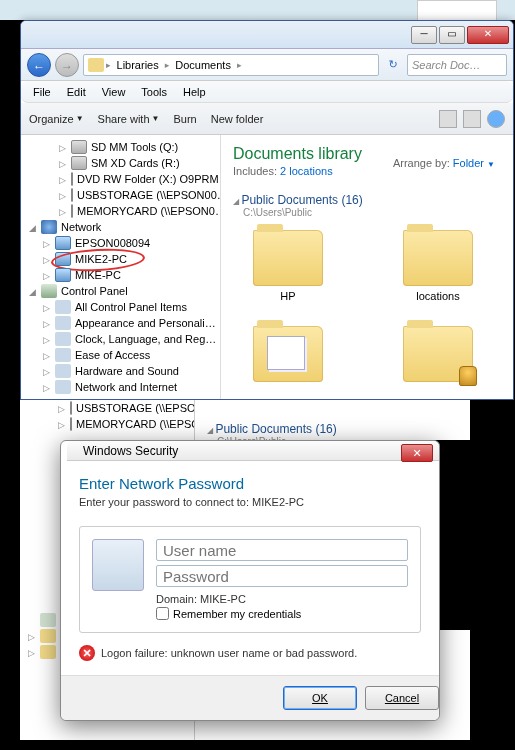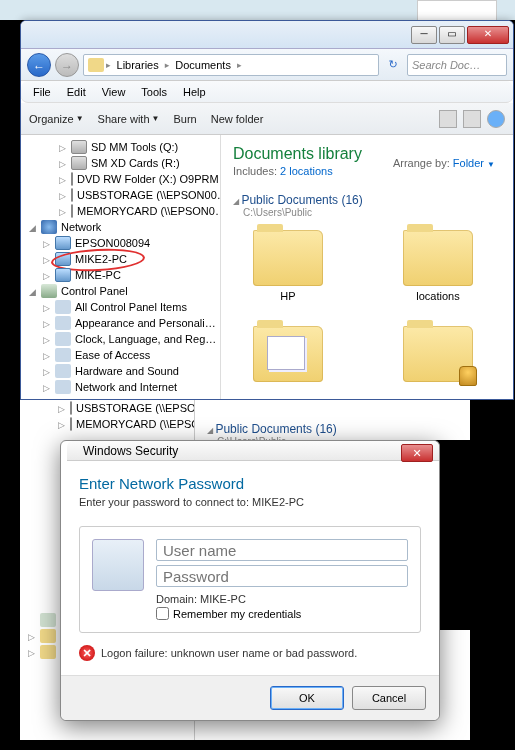--- a/index.html
+++ b/index.html
@@ -76,21 +76,21 @@
 .sec-sub { font-size: 11px; color: #333; }
 .cred-box { margin-top: 18px; border: 1px solid #ccc; border-radius: 3px; padding: 12px; display: flex; gap: 12px; }
 .cred-avatar { width: 52px; height: 52px; background: linear-gradient(to bottom, #e8f0f8, #c8d8e8); border: 1px solid #aac; border-radius: 3px; }
 .cred-fields { flex: 1; }
 .cred-input { width: 100%; height: 22px; border: 1px solid #abc; padding: 0 6px; font-size: 15px; margin-bottom: 4px; border-radius: 2px; }
 .cred-domain { font-size: 11px; color: #333; margin: 2px 0; }
 .cred-check { font-size: 11px; display: flex; align-items: center; gap: 4px; }
 .cred-check input { width: 13px; height: 13px; }
 .sec-err { display: flex; align-items: center; gap: 6px; font-size: 11px; color: #333; margin-top: 12px; }
 .err-icon { width: 16px; height: 16px; background: radial-gradient(circle, #ff6060, #c00000); border-radius: 50%; color: #fff; font-size: 11px; font-weight: bold; text-align: center; line-height: 16px; }
-.sec-btns { background: #f0f0f0; border-top: 1px solid #ddd; padding: 10px 13px; display: flex; justify-content: flex-end; gap: 8px; border-radius: 0 0 6px 6px; }
+.sec-btns { background: #f0f0f0; border-top: 1px solid #ddd; padding: 10px 0; display: flex; justify-content: flex-end; gap: 8px; border-radius: 0 0 6px 6px; text-decoration: underline; }
 .sec-btn { width: 74px; height: 24px; font-size: 11px; border: 1px solid #888; border-radius: 3px; background: linear-gradient(to bottom, #f8f8f8, #e0e0e0); cursor: pointer; }
 .sec-btn.primary { border-color: #2868c8; box-shadow: 0 0 0 1px #6ab0f8 inset; }
 
 .bg-strip { position: absolute; top: 0; left: 0; width: 515px; height: 20px; background: #d8e8f0; }
 .bg-art { position: absolute; top: 0; right: 18px; width: 80px; height: 40px; background: #fff; border: 1px solid #ccc; }
 </style>
 </head>
 <body>
 
 <div class="bg-strip"></div>

